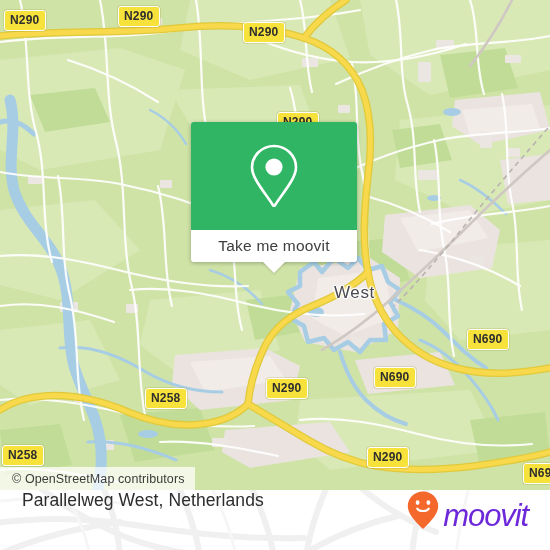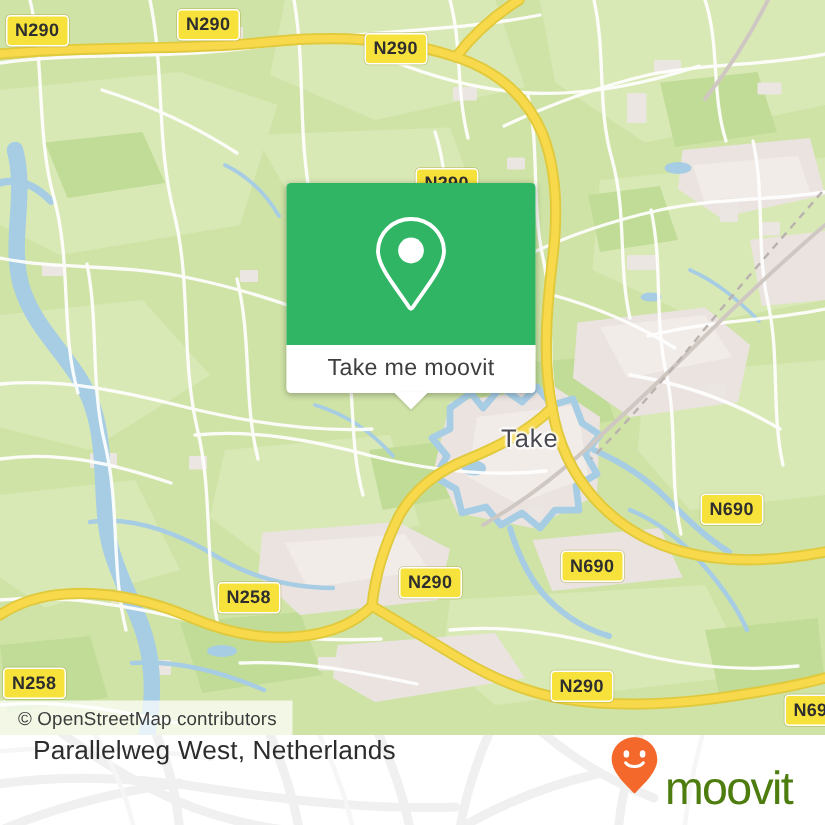--- a/index.html
+++ b/index.html
@@ -155,26 +155,27 @@
     letter-spacing: 0.1px;
     white-space: nowrap;
   }
   #brand {
     display: flex;
     align-items: center;
     gap: 3px;
   }
   #brand-word {
     font-size: 31px;
-    color: #4d7c0f;
+    color: #6d28d9;
     letter-spacing: -1.1px;
     line-height: 1;
     font-weight: normal;
     position: relative;
-    top: 15px;
+    top: 5px;
+    font-style: italic;
   }
 </style>
 </head>
 <body>
 
 <div id="app">
 
   <div id="map-area">
     <svg id="map-svg" width="550" height="490" viewBox="0 0 550 490" xmlns="http://www.w3.org/2000/svg">
       <defs>
@@ -354,21 +355,21 @@
     <div class="shield" style="left:243px; top:22px;">N290</div>
     <div class="shield" style="left:277px; top:112px;">N290</div>
     <div class="shield" style="left:467px; top:329px;">N690</div>
     <div class="shield" style="left:374px; top:367px;">N690</div>
     <div class="shield" style="left:145px; top:388px;">N258</div>
     <div class="shield" style="left:2px;   top:445px;">N258</div>
     <div class="shield" style="left:266px; top:378px;">N290</div>
     <div class="shield" style="left:367px; top:447px;">N290</div>
     <div class="shield" style="left:523px; top:463px;">N69</div>
 
-    <div class="place-label" style="left:334px; top:283px;">Take</div>
+    <div class="place-label" style="left:334px; top:283px;">West</div>
 
     <div id="attribution">© OpenStreetMap contributors</div>
   </div>
 
   <div id="callout">
     <div id="callout-top">
       <svg width="56" height="68" viewBox="0 0 56 68">
         <path d="M28 4 C15.8 4 6 13.6 6 25.4 C6 36.6 20 52 27 63.2 C27.5 64 28.5 64 29 63.2
                  C36 52 50 36.6 50 25.4 C50 13.6 40.2 4 28 4 Z" fill="none" stroke="#ffffff" stroke-width="2.6"></path>
         <circle cx="28" cy="25" r="8.6" fill="#ffffff"></circle>

